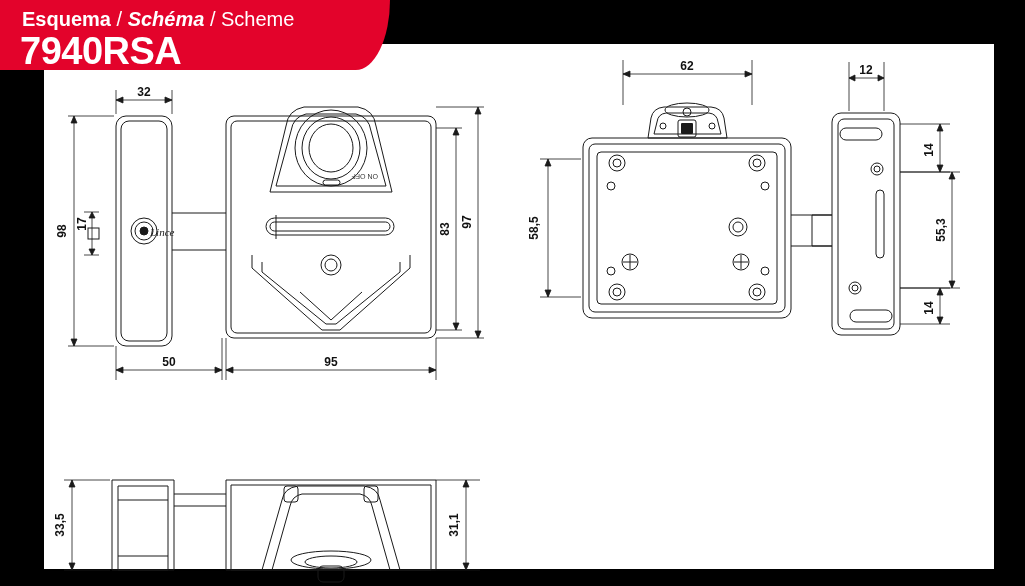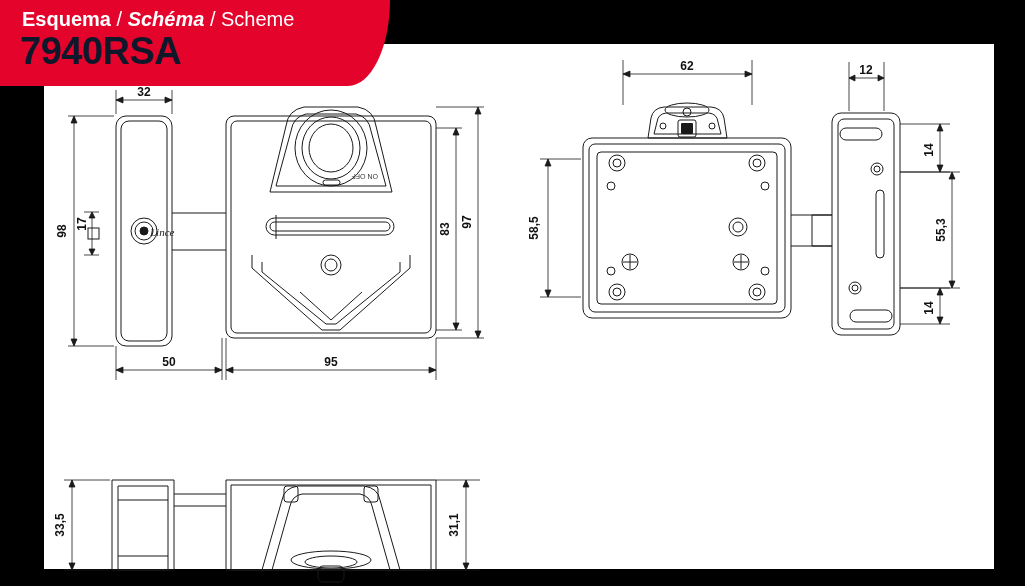--- a/index.html
+++ b/index.html
@@ -25,21 +25,21 @@
     width: 950px;
     height: 525px;
     background: #ffffff;
   }
   
   #header {
     position: absolute;
     left: 0;
     top: 0;
     width: 390px;
-    height: 86px;
+    height: 70px;
     background: #e3032b;
     border-bottom-right-radius: 42px 86px;
     z-index: 40;
   }
   #header .title-line {
     position: absolute;
     left: 22px;
     top: 8px;
     color: #ffffff;
     font-size: 20px;
@@ -53,21 +53,21 @@
   #header .title-line .sep {
     font-weight: normal;
   }
   #header .title-line .plain {
     font-weight: normal;
   }
   #header .model {
     position: absolute;
     left: 20px;
     top: 30px;
-    color: #0f172a;
+    color: #ffffff;
     font-size: 38px;
     font-weight: bold;
     letter-spacing: -0.5px;
     white-space: nowrap;
   }
   
   #drawing {
     position: absolute;
     left: 0;
     top: 0;

